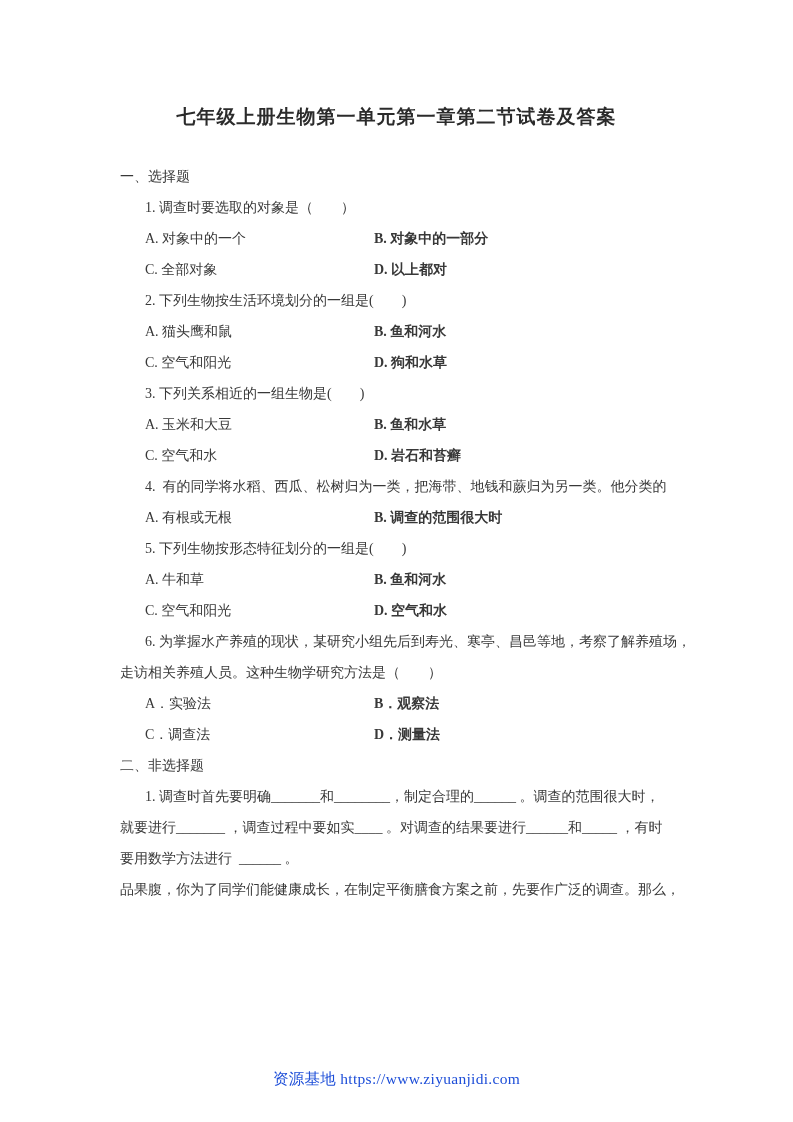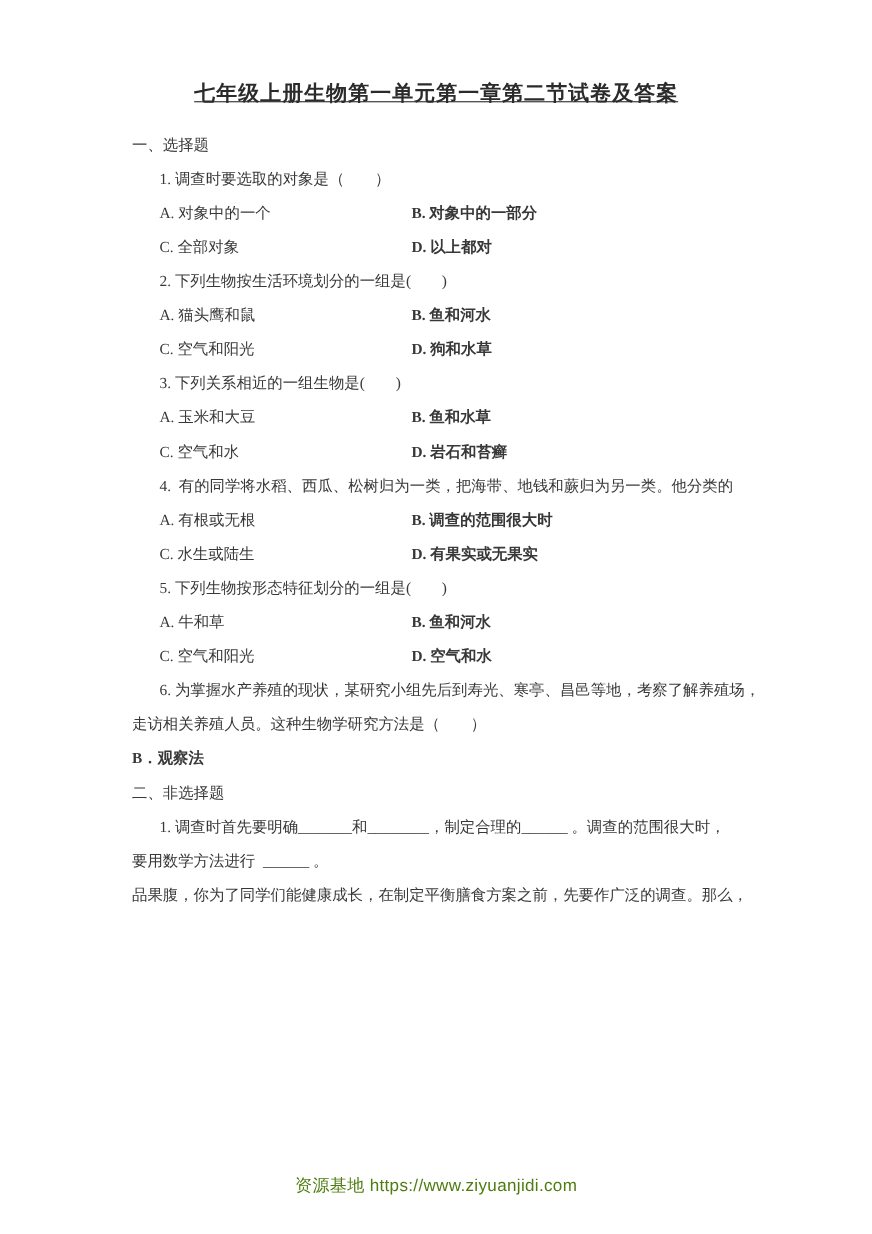--- a/index.html
+++ b/index.html
@@ -6,31 +6,30 @@
   body {
     width: 793px; height: 1122px;
     background: #ffffff;
     position: relative;
     overflow: hidden;
     font-family: "Liberation Serif", "DejaVu Serif", serif;
     color: #383838;
   }
   .title {
     margin: 0;
-    padding-top: 75px;
+    padding-top: 106px;
     font-size: 19px;
     line-height: 21px;
     font-weight: bold;
     text-align: center;
     letter-spacing: 1px;
     color: #2b2b2b;
-    text-decoration: underline;
   }
   .content {
-    margin: 21px 120px 0 120px;
+    margin: 34px 120px 0 120px;
     width: 553px;
     font-size: 14px;
   }
   .line {
     line-height: 31px;
     white-space: pre;
   }
   .indent { padding-left: 25px; }
   .opt-row { display: flex; }
   .opt-row .col-a {
@@ -38,24 +37,24 @@
     padding-left: 25px;
     box-sizing: border-box;
     flex: none;
   }
   .opt-row .col-b { flex: none; font-weight: bold; }
   .footer {
     position: absolute;
     left: 0; right: 0;
     bottom: 34px;
     text-align: center;
-    font-family: Liberation Sans, sans-serif;
+    font-family: Liberation Serif, serif;
     font-size: 15.5px;
     line-height: 18px;
-    color: #4d7c0f;
+    color: #1d4ed8;
     letter-spacing: 0.3px;
   }
 </style>
 </head>
 <body>
 
 <div>
 
   <h1 class="title">七年级上册生物第一单元第一章第二节试卷及答案</h1>
 
@@ -91,44 +90,46 @@
     <div class="opt-row">
       <div class="line col-a">C. 空气和水</div>
       <div class="line col-b">D. 岩石和苔癣</div>
     </div>
 
     <div class="line indent">4.  有的同学将水稻、西瓜、松树归为一类，把海带、地钱和蕨归为另一类。他分类的</div>
     <div class="opt-row">
       <div class="line col-a">A. 有根或无根</div>
       <div class="line col-b">B. 调查的范围很大时</div>
     </div>
-    <div class="opt-row">
-      <div class="line col-a">C. 水生或陆生</div>
-      <div class="line col-b">D. 有果实或无果实</div>
-    </div>
 
     <div class="line indent">5. 下列生物按形态特征划分的一组是(　　)</div>
     <div class="opt-row">
       <div class="line col-a">A. 牛和草</div>
       <div class="line col-b">B. 鱼和河水</div>
     </div>
     <div class="opt-row">
       <div class="line col-a">C. 空气和阳光</div>
       <div class="line col-b">D. 空气和水</div>
     </div>
 
     <div class="line indent">6. 为掌握水产养殖的现状，某研究小组先后到寿光、寒亭、昌邑等地，考察了解养殖场，</div>
     <div class="line">走访相关养殖人员。这种生物学研究方法是（　　）</div>
     <div class="opt-row">
+      <div class="line col-a">A．实验法</div>
       <div class="line col-b">B．观察法</div>
+    </div>
+    <div class="opt-row">
+      <div class="line col-a">C．调查法</div>
+      <div class="line col-b">D．测量法</div>
     </div>
 
     <div class="line">二、非选择题</div>
 
     <div class="line indent">1. 调查时首先要明确_______和________，制定合理的______ 。调查的范围很大时，</div>
+    <div class="line">就要进行_______ ，调查过程中要如实____ 。对调查的结果要进行______和_____ ，有时</div>
     <div class="line">要用数学方法进行  ______ 。</div>
 
     <div class="line">品果腹，你为了同学们能健康成长，在制定平衡膳食方案之前，先要作广泛的调查。那么，</div>
 
   </div>
 
   <div class="footer">资源基地 https://www.ziyuanjidi.com</div>
 
 </div>
 

